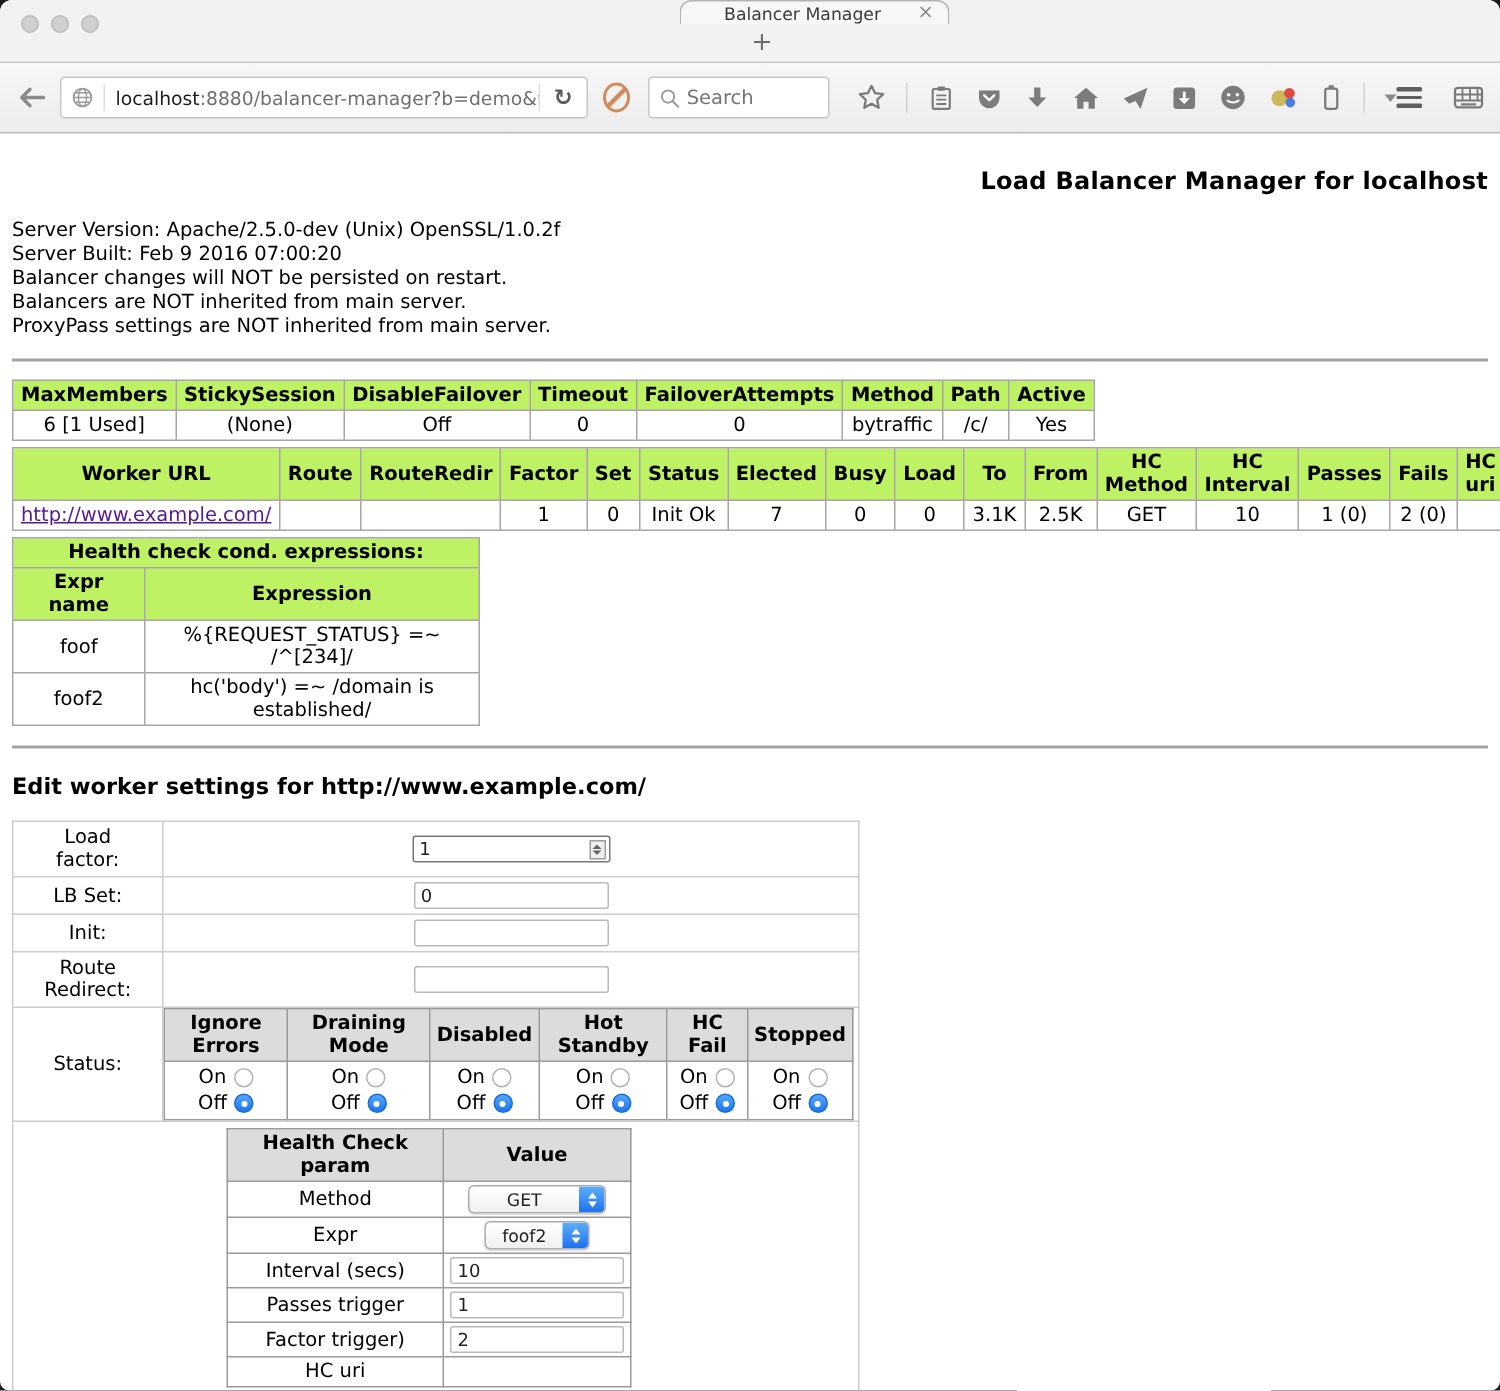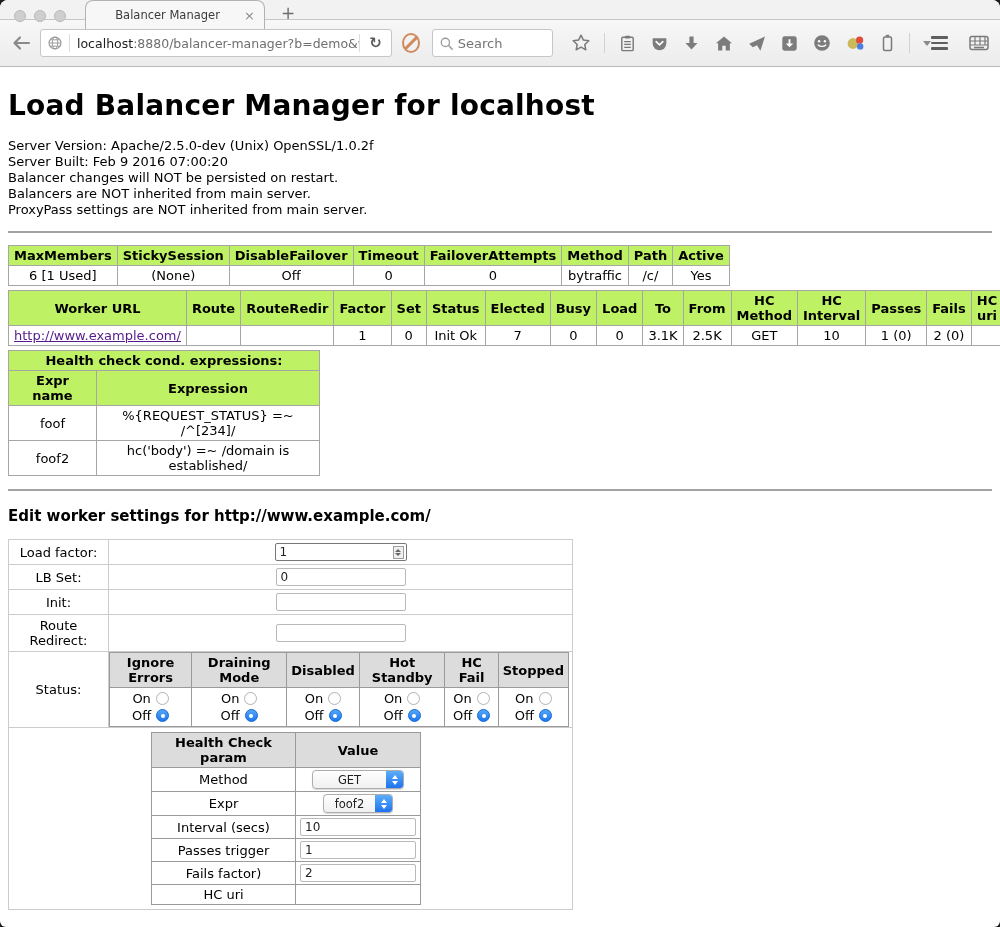--- a/index.html
+++ b/index.html
@@ -1,21 +1,21 @@
 <!DOCTYPE html>
 <html><head>
 <meta charset="utf-8">
 <style>
   * { box-sizing: border-box; margin: 0; padding: 0; }
   html,body { width:1000px; height:927px; }
   body { background:#1c1c1c; font-family:"DejaVu Sans", sans-serif; }
   .window { width:1000px; height:927px; background:#fff; border-radius:8px 8px 6px 6px; overflow:hidden; position:relative; }
 
   
-  .tabbar { height:20px; background:#f2f2f2; border-bottom:1px solid #c6c6c6; display:flex; align-items:flex-start; position:relative; }
+  .tabbar { height:42px; background:#f2f2f2; border-bottom:1px solid #c6c6c6; display:flex; align-items:center; position:relative;flex-direction:column; }
   .traffic { position:absolute; left:14px; top:10px; display:flex; gap:8px; }
   .traffic span { width:12px; height:12px; border-radius:50%; background:#cfcfcf; border:1px solid #b9b9b9; display:block; }
   .tab { margin-left:85px; width:180px; height:29px; background:#f7f7f7; border:1px solid #b3b3b3; border-bottom:none; border-radius:8px 8px 0 0; display:flex; align-items:center; position:relative; z-index:2; margin-bottom:-1px; }
   .tab-title { flex:1; text-align:center; font-size:11.5px; color:#3c3c3c; padding-left:14px; }
   .tab-close { font-size:13px; color:#8a8a8a; padding:0 9px; cursor:default; }
   .newtab { font-size:17px; color:#6d6d6d; padding:0 0 3px 16px; line-height:26px; }
 
   .toolbar { height:47px; background:linear-gradient(#f7f7f7,#ececec); border-bottom:1px solid #b9b9b9; display:flex; align-items:center; padding:0 10px; }
   .tool-ic { display:inline-flex; align-items:center; justify-content:center; }
   .urlbar { margin-left:8px; width:400px; height:28px; background:#fff; border:1px solid #c6c6c6; border-radius:3px; display:flex; align-items:center; overflow:hidden; }
@@ -30,39 +30,39 @@
   .searchbar input { border:none; outline:none; width:100%; font-size:13px; color:#444; background:transparent; font-family:"DejaVu Sans",sans-serif; }
   .icon-row { display:flex; align-items:center; gap:13px; margin-left:18px; }
   .tb-sep { width:1px; height:20px; background:#d2d2d2; }
   .caret-down { width:0; height:0; border-left:4px solid transparent; border-right:4px solid transparent; border-top:5px solid #8b8b8b; }
   .spacer { flex:1; }
   .hamburger { display:flex; flex-direction:column; gap:3px; margin-right:20px; }
   .hamburger div { width:17px; height:2.5px; background:#5f5f5f; border-radius:1px; }
 
   
   .content { padding:0 8px; color:#000; font-size:13px; }
-  h1.pagetitle { font-size:28px; margin:22px 0 16px; letter-spacing:.2px; }
+  h1.pagetitle { font-size:16px; margin:22px 0 16px; letter-spacing:.2px;text-align:right; }
   .server-info div { line-height:16px; font-size:13px; }
   hr.rule { border:none; height:2px; background:#a3a3a3; margin:13px 0 12px; }
   h3.sect { font-size:15px; margin:16px 0 13px; }
   a.vlink { color:#551a8b; text-decoration:underline; }
 
   table.data { border-collapse:collapse; margin:0 0 4px 0; border:1px solid #8c8c8c; }
   table.data th, table.data td { border:1px solid #a6a6a6; font-size:13px; padding:2px 5px; text-align:center; height:20px; }
   table.data th { background:#bef264; font-weight:bold; }
   table.data td.left { text-align:left; }
 
   .balancer-table { width:614px; margin-top:2px; }
   .worker-table { width:977px; margin-top:14px; }
   .expr-table { width:312px; margin-top:10px; }
   .expr-table .ex { text-align:center; }
 
   
   table.form-table { border-collapse:collapse; width:565px; margin:14px 0 0 0; border:1px solid #c2c2c2; }
-  table.form-table > tbody > tr > td { border:1px solid #cccccc; font-size:13px; padding:3px 4px; }
+  table.form-table > tbody > tr > td { border:1px solid #cccccc; font-size:13px; padding:3px 16px; }
   td.flabel { width:100px; text-align:center; }
   td.fval { text-align:center; }
   input.txt { height:18px; border:1px solid #b9b9b9; border-radius:2px; font-size:12px; padding:0 4px; font-family:"DejaVu Sans",sans-serif; color:#222; background:#fff; width:130px; }
   .numwrap { position:relative; display:inline-block; }
   .numwrap input { border:1px solid #777; width:132px; }
   .numspin { position:absolute; right:3px; top:3px; width:11px; height:13px; border:1px solid #9e9e9e; background:#efefef; display:flex; flex-direction:column; align-items:center; justify-content:center; gap:1px; }
   .numspin i { width:0; height:0; border-left:3px solid transparent; border-right:3px solid transparent; display:block; }
   .numspin .u { border-bottom:3px solid #666; }
   .numspin .d { border-top:3px solid #666; }
 
@@ -466,21 +466,21 @@
             </tr>
             <tr>
               <td>Interval (secs)</td>
               <td class="v"><input class="txt" value="10" style=""></td>
             </tr>
             <tr>
               <td>Passes trigger</td>
               <td class="v"><input class="txt" value="1" style=""></td>
             </tr>
             <tr>
-              <td>Fails factor)</td>
+              <td>Factor trigger)</td>
               <td class="v"><input class="txt" value="2" style=""></td>
             </tr>
             <tr>
               <td>HC uri</td>
               <td class="v"></td>
             </tr>
             </tbody>
           </table>
         </td>
       </tr>

